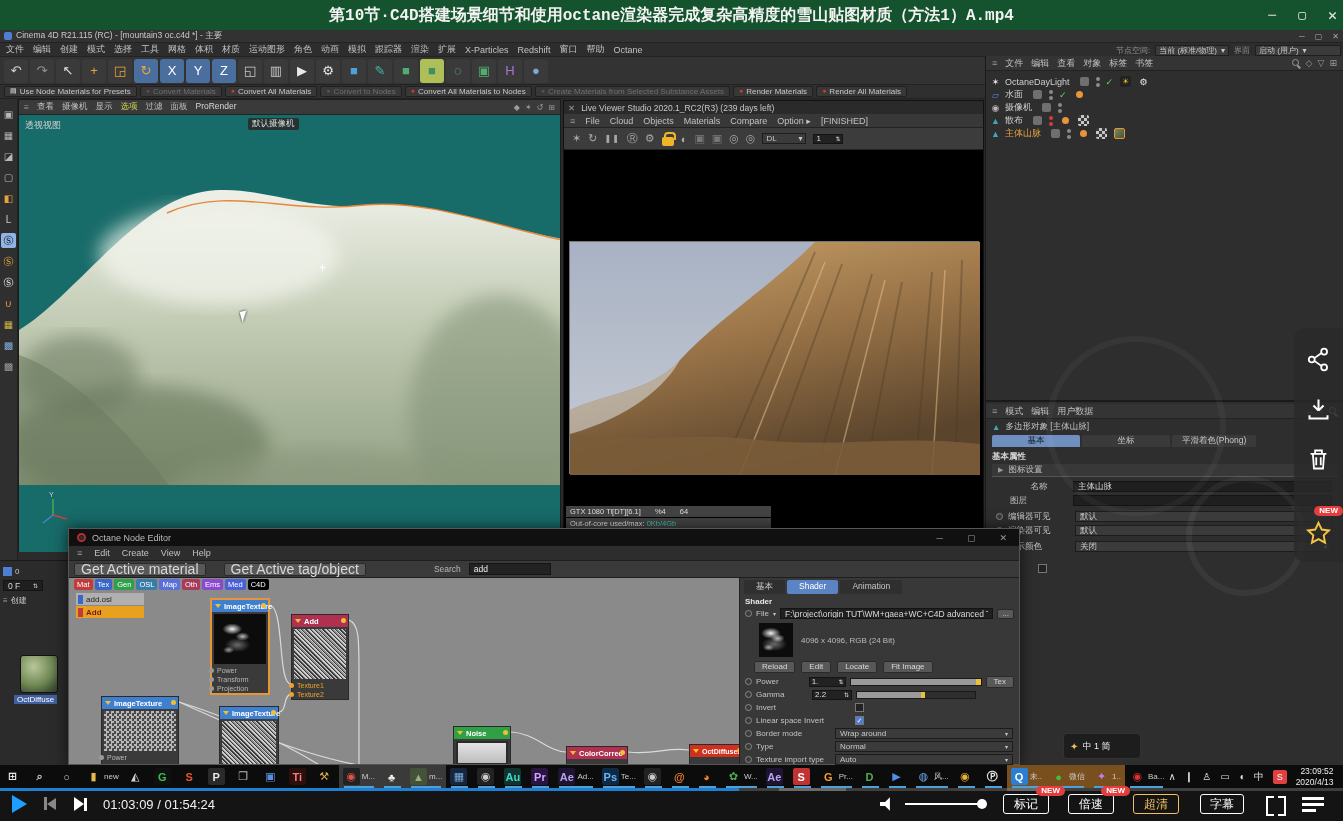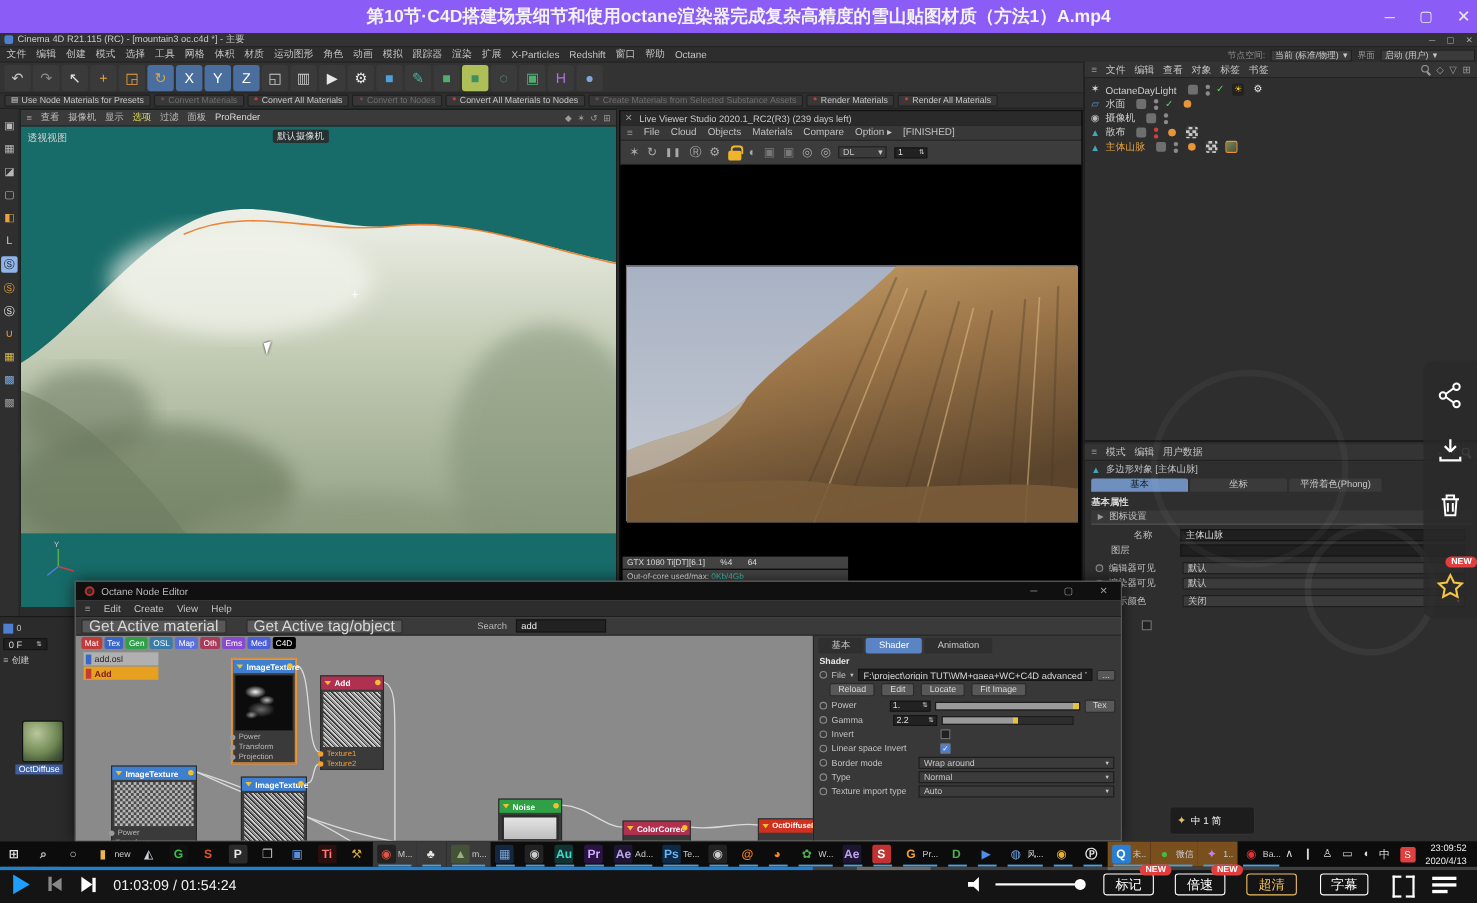--- a/index.html
+++ b/index.html
@@ -3,21 +3,21 @@
 <meta charset="utf-8">
 <style>
   *{margin:0;padding:0;box-sizing:border-box;}
   html,body{background:#000;}
   body{font-family:"Liberation Sans","DejaVu Sans",sans-serif;}
   .screen{position:relative;width:1343px;height:821px;background:#000;overflow:hidden;}
   .abs{position:absolute;}
   .nowrap{white-space:nowrap;overflow:hidden;}
 
   
-  .vtitle{left:0;top:0;width:1343px;height:30px;background:#8b5cf6;display:flex;align-items:center;justify-content:center;}
+  .vtitle{left:0;top:0;width:1343px;height:30px;background:#14532d;display:flex;align-items:center;justify-content:center;font-family:Liberation Mono, monospace;}
   .vtitle .t{color:#f2f2f2;font-weight:bold;font-size:16px;}
   .winctl{position:absolute;right:6px;top:0;height:30px;display:flex;align-items:center;gap:22px;color:#e8e8e8;font-size:13px;}
   .winctl span{cursor:default;}
 
   
   .c4d{left:0;top:30px;width:1343px;height:735px;background:#2b2b2b;}
   .c4d-titlebar{left:0;top:0;width:100%;height:13px;background:#323232;color:#c9c9c9;font-size:8.5px;display:flex;align-items:center;padding:0 4px;gap:4px;border-bottom:1px solid #222;}
   .c4d-titlebar .ico{width:8px;height:8px;background:#4f7fd0;border-radius:2px;}
   .c4d-titlebar .ctl{margin-left:auto;display:flex;gap:10px;color:#aaa;font-size:8px;}
   .c4d-menubar{left:0;top:13px;width:100%;height:14px;background:#2d2d2d;display:flex;align-items:center;gap:9px;padding:0 6px;font-size:9px;color:#c2c2c2;border-bottom:1px solid #222;}
@@ -779,20 +779,24 @@
           </div>
         <div class="prow">
           <span class="pdot"></span>
           <span>File</span>
           <span style="font-size:6px;">▾</span>
           <span class="field nowrap" style="flex:1;">
               <span class="nowrap">F:\project\origin TUT\WM+gaea+WC+C4D advanced TUT\pinewo</span>
             </span>
           <span class="chip" style="height:10px;padding:0 4px;">...</span>
         </div>
+        <div class="prow" style="height:40px;align-items:center;">
+          <span class="nt t-smoke" style="width:34px;height:34px;margin:0 4px 0 14px;flex:none;"></span>
+          <span style="color:#bbb;">4096 x 4096, RGB (24 Bit)</span>
+        </div>
         <div class="prow" style="gap:6px;padding-left:14px;">
           <span class="chip">Reload</span>
           <span class="chip">Edit</span>
           <span class="chip">Locate</span>
           <span class="chip">Fit Image</span>
         </div>
         <div class="prow" style="margin-top:2px;">
           <span class="pdot"></span>
           <span style="width:52px;">Power</span>
           <span class="numbox">

